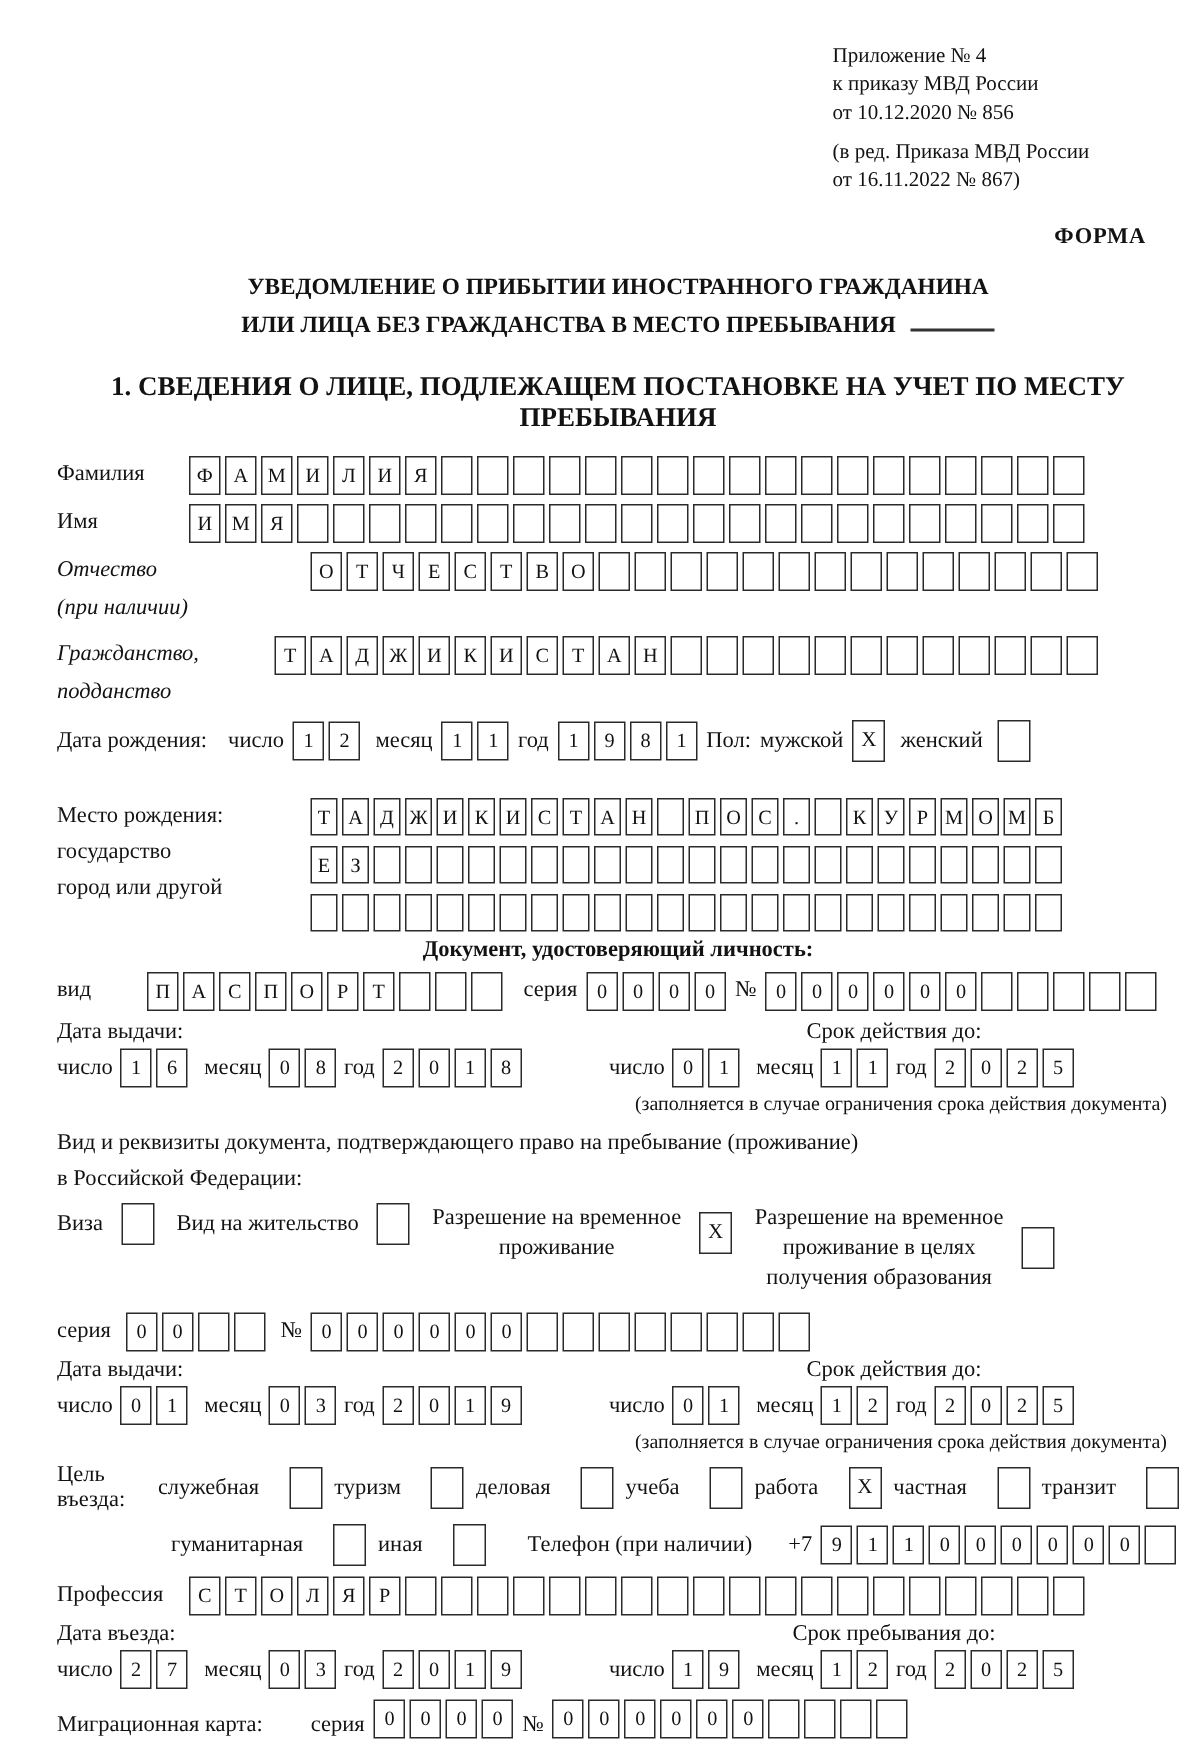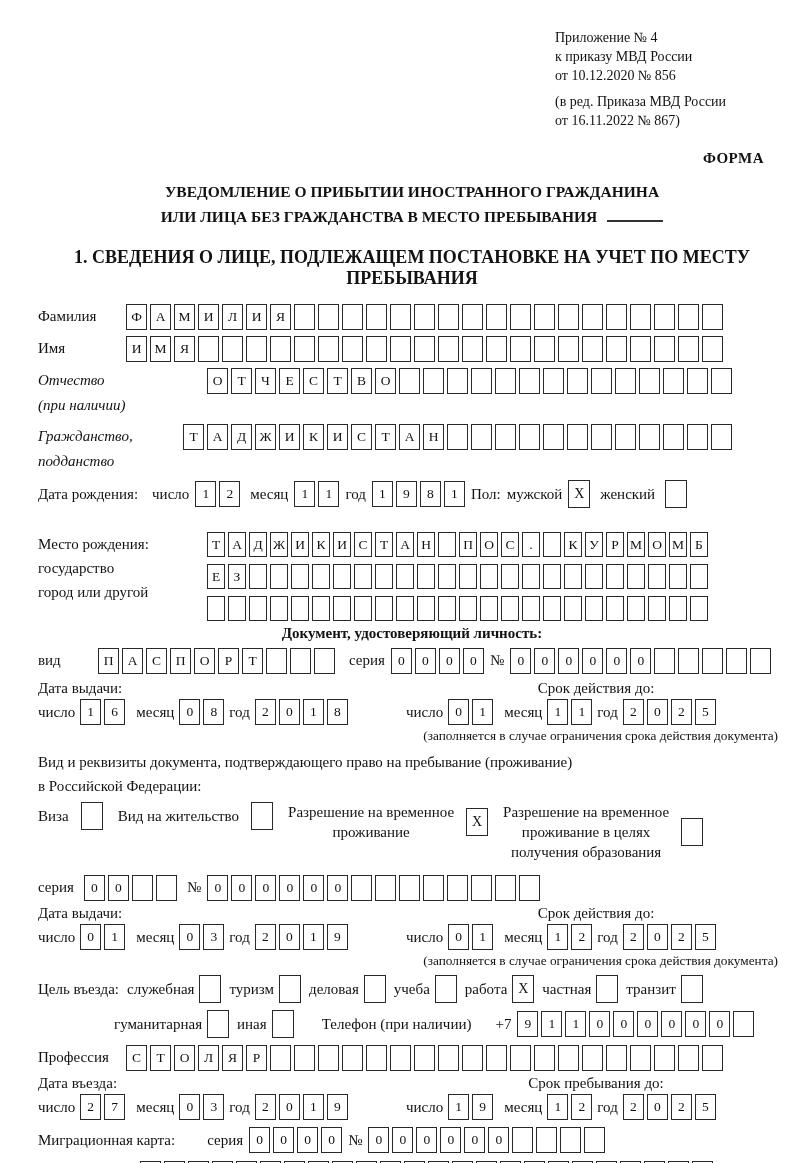--- a/index.html
+++ b/index.html
@@ -44,25 +44,25 @@
   .note{font-size:13.3px;text-align:right;padding-right:8px;margin:3px 0 6px;}
 
   
   .opts{display:flex;align-items:flex-start;gap:15px;margin:4px 0 12px;}
   .opt{display:flex;align-items:center;gap:12px;}
   .opt-label{text-align:center;line-height:20px;}
   .opt .check{margin-top:0px;}
 
   
   .purp{display:flex;align-items:center;margin-bottom:7px;flex-wrap:nowrap;}
-  .purp .pair{display:flex;align-items:center;gap:5px;margin-left:8px;}
+  .purp .pair{display:flex;align-items:center;gap:20px;margin-left:8px;}
   .purp .pair:first-of-type{margin-left:6px;}
   .indent70{padding-left:70px;}
 
-  .mkrow{display:flex;align-items:center;margin:2px 0 8px;}
+  .mkrow{display:flex;align-items:flex-end;margin:2px 0 8px;}
 
   
   .guard{display:flex;margin-top:2px;}
   .guard-label{width:102px;flex:none;line-height:22px;}
   .guard-rows .boxes{margin-bottom:8px;}
 </style>
 </head>
 <body>
 
 <div class="page">

